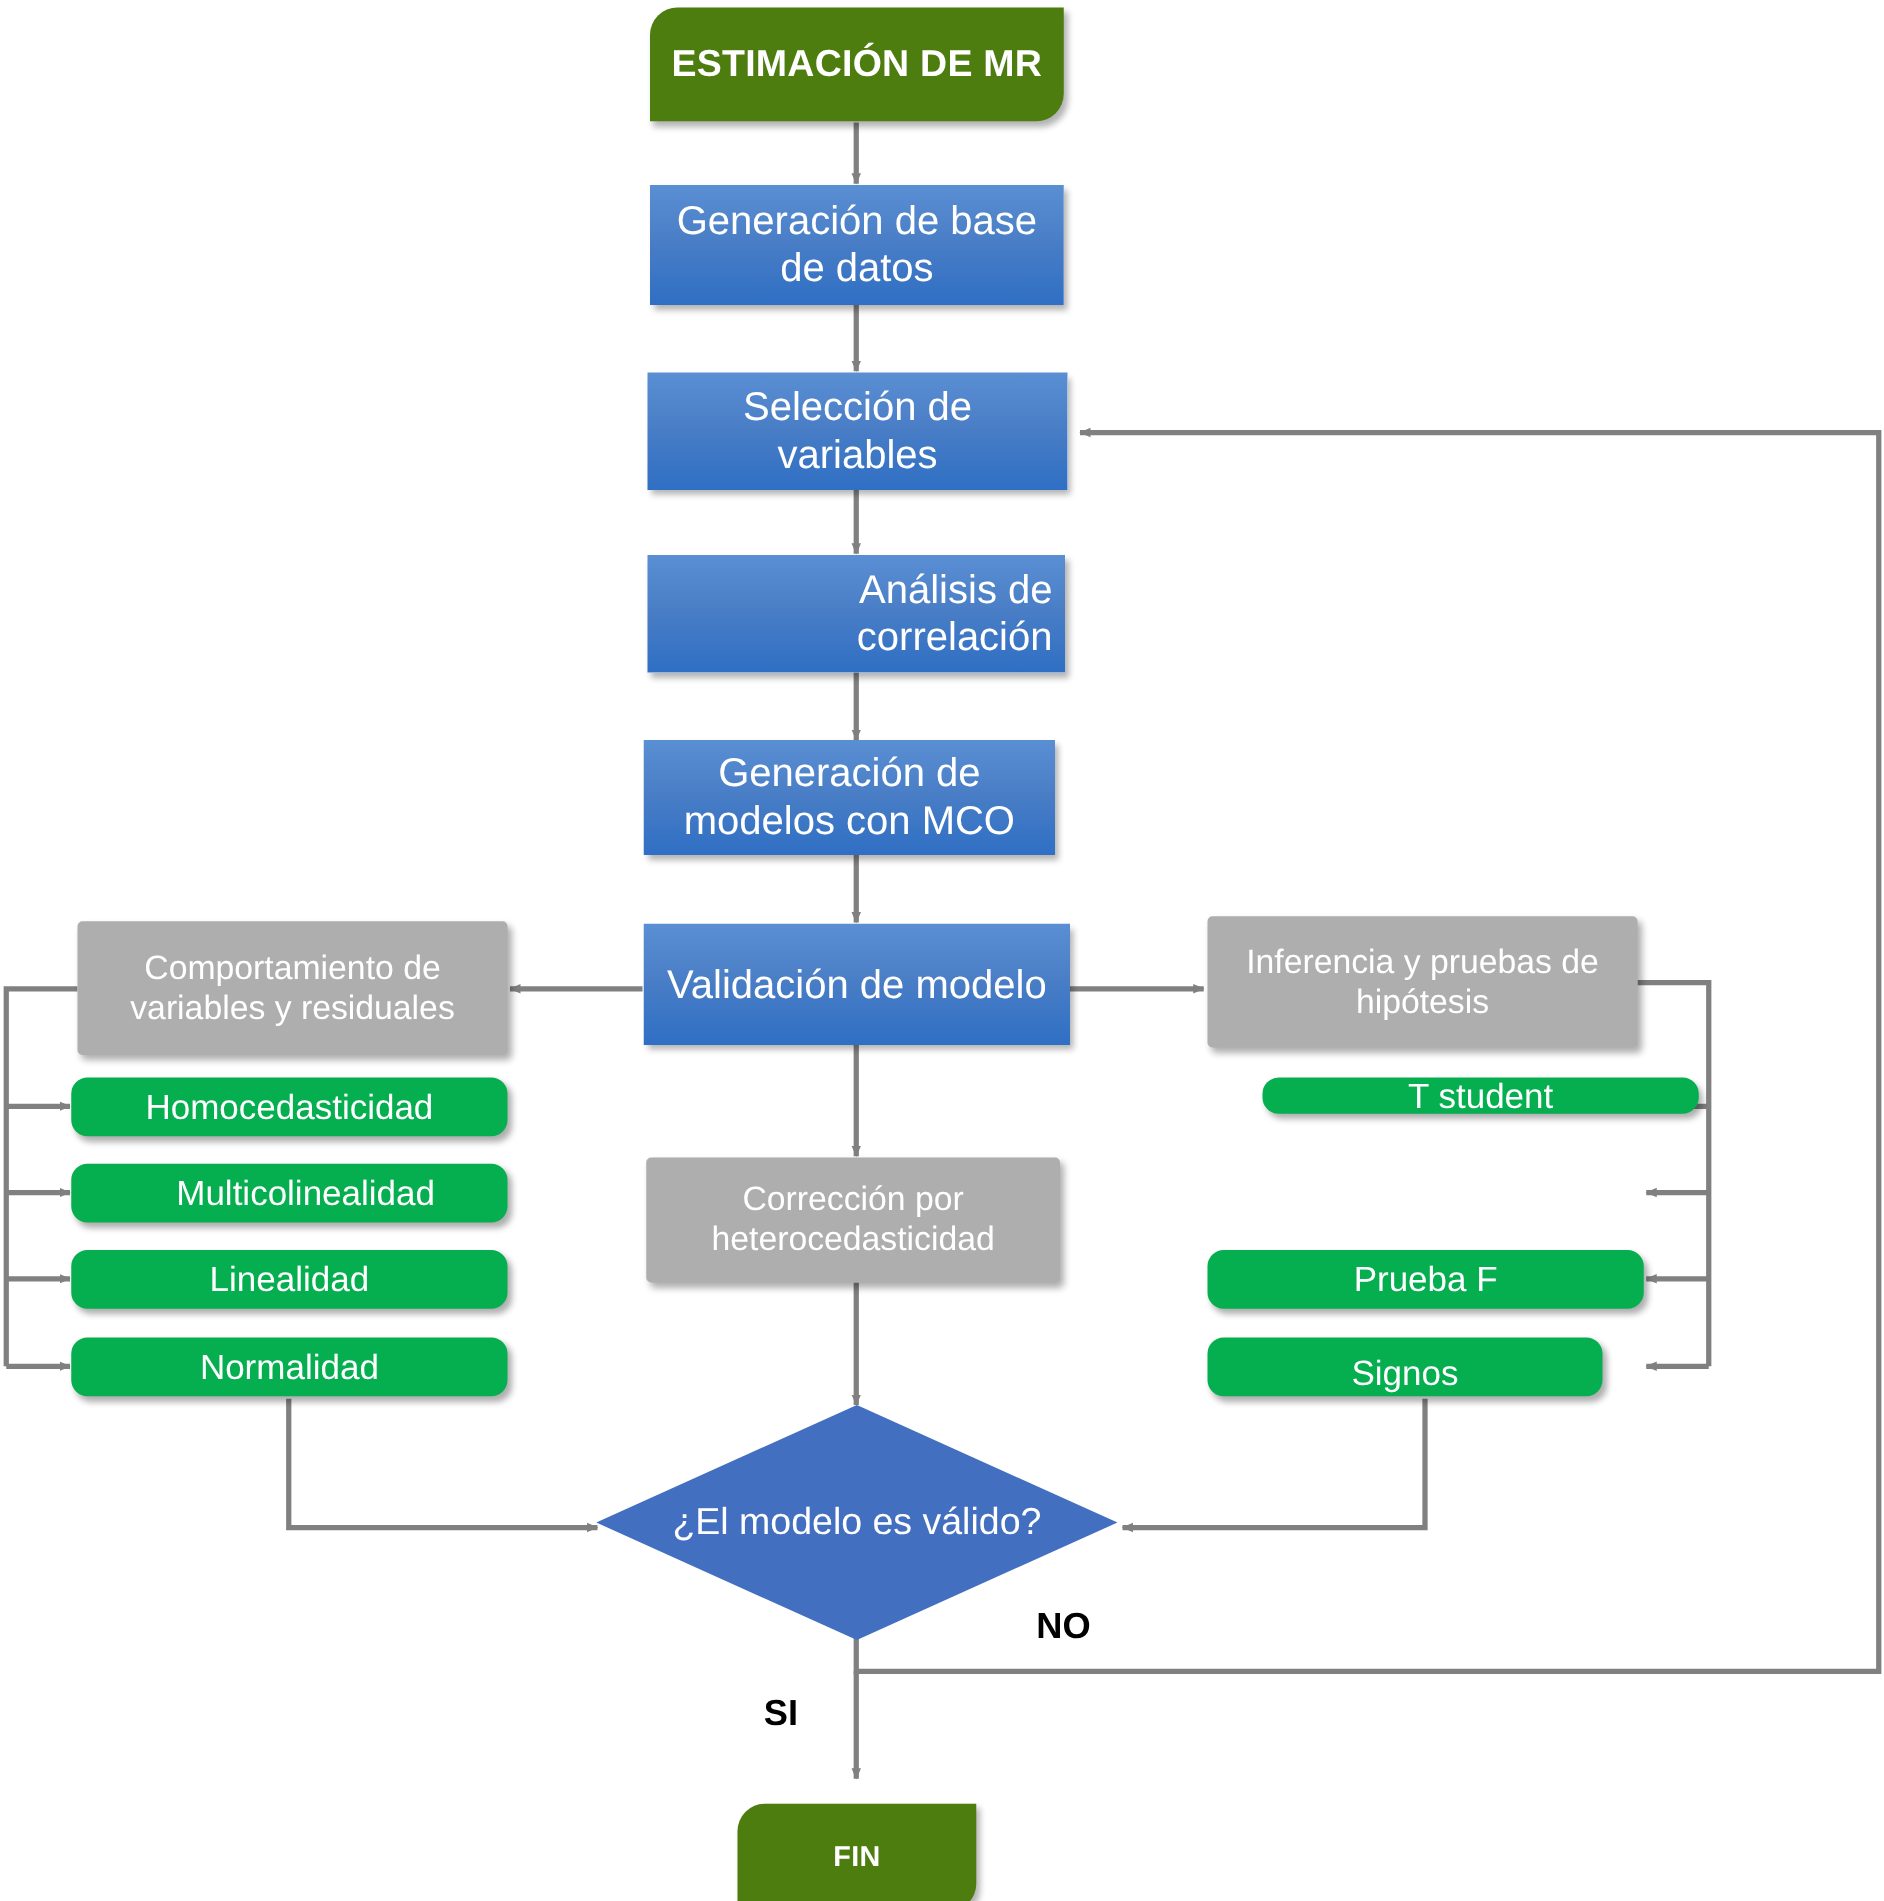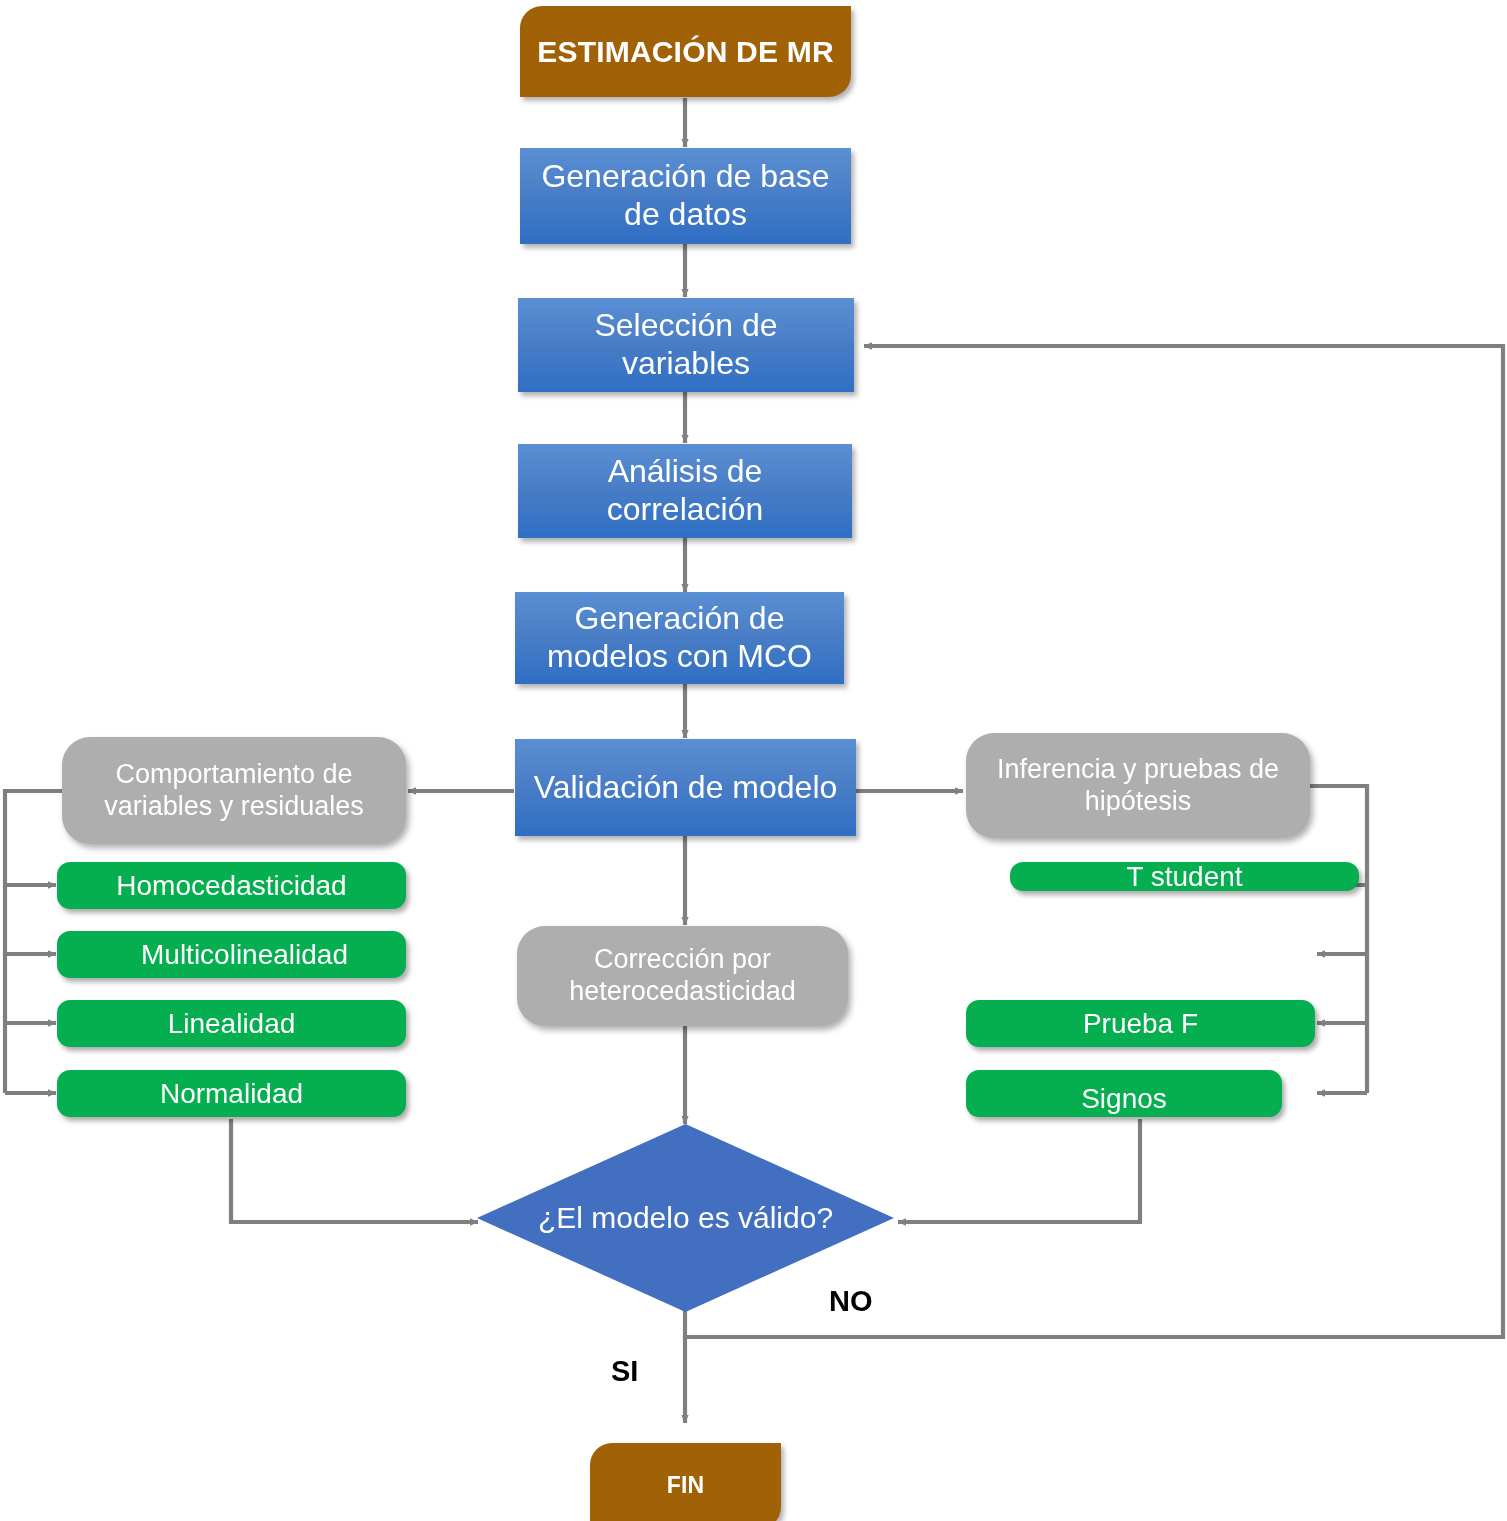--- a/index.html
+++ b/index.html
@@ -19,40 +19,40 @@
     text-align:center;
     color:#ffffff;
     line-height:1.18;
     box-sizing:border-box;
     padding:2px 10px;
     z-index:5;
   }
 
   
   .term{
-    background:#a16207;
+    background:#4d7c0f;
     border-radius:22px 0 22px 0;
     font-weight:bold;
     font-size:30px;
     letter-spacing:.2px;
     box-shadow:3px 4px 5px rgba(0,0,0,.30);
   }
   .term.small{font-size:23px;margin-top:18px;}
 
   
   .proc{
     background:linear-gradient(180deg,#5B8FD4 0%,#4A7EC6 45%,#2F6FC4 100%);
     font-size:32px;
     box-shadow:3px 4px 5px rgba(0,0,0,.30);
   }
 
   
   .gray{
     background:#AEAEAE;
-    border-radius:28px;
+    border-radius:4px;
     font-size:27px;
     box-shadow:3px 4px 6px rgba(0,0,0,.32);
   }
 
   
   .green{
     background:#05AF50;
     border-radius:13px;
     font-size:28px;
     box-shadow:3px 4px 5px rgba(0,0,0,.32);
@@ -137,21 +137,21 @@
   </div>
 
   <div class="node proc" style="left:520px;top:148px;width:331px;height:96px;">
     <span>Generación de base de datos</span>
   </div>
 
   <div class="node proc" style="left:518px;top:298px;width:336px;height:94px;">
     <span>Selección de variables</span>
   </div>
 
-  <div class="node proc" style="left:518px;top:444px;width:334px;height:94px;">
+  <div class="node proc" style="left:518px;top:444px;width:334px;height:94px;text-align:right;">
     <span>Análisis de correlación</span>
   </div>
 
   <div class="node proc" style="left:515px;top:592px;width:329px;height:92px;">
     <span>Generación de modelos con MCO</span>
   </div>
 
   <div class="node proc" style="left:515px;top:739px;width:341px;height:97px;">
     <span>Validación de modelo</span>
   </div>

